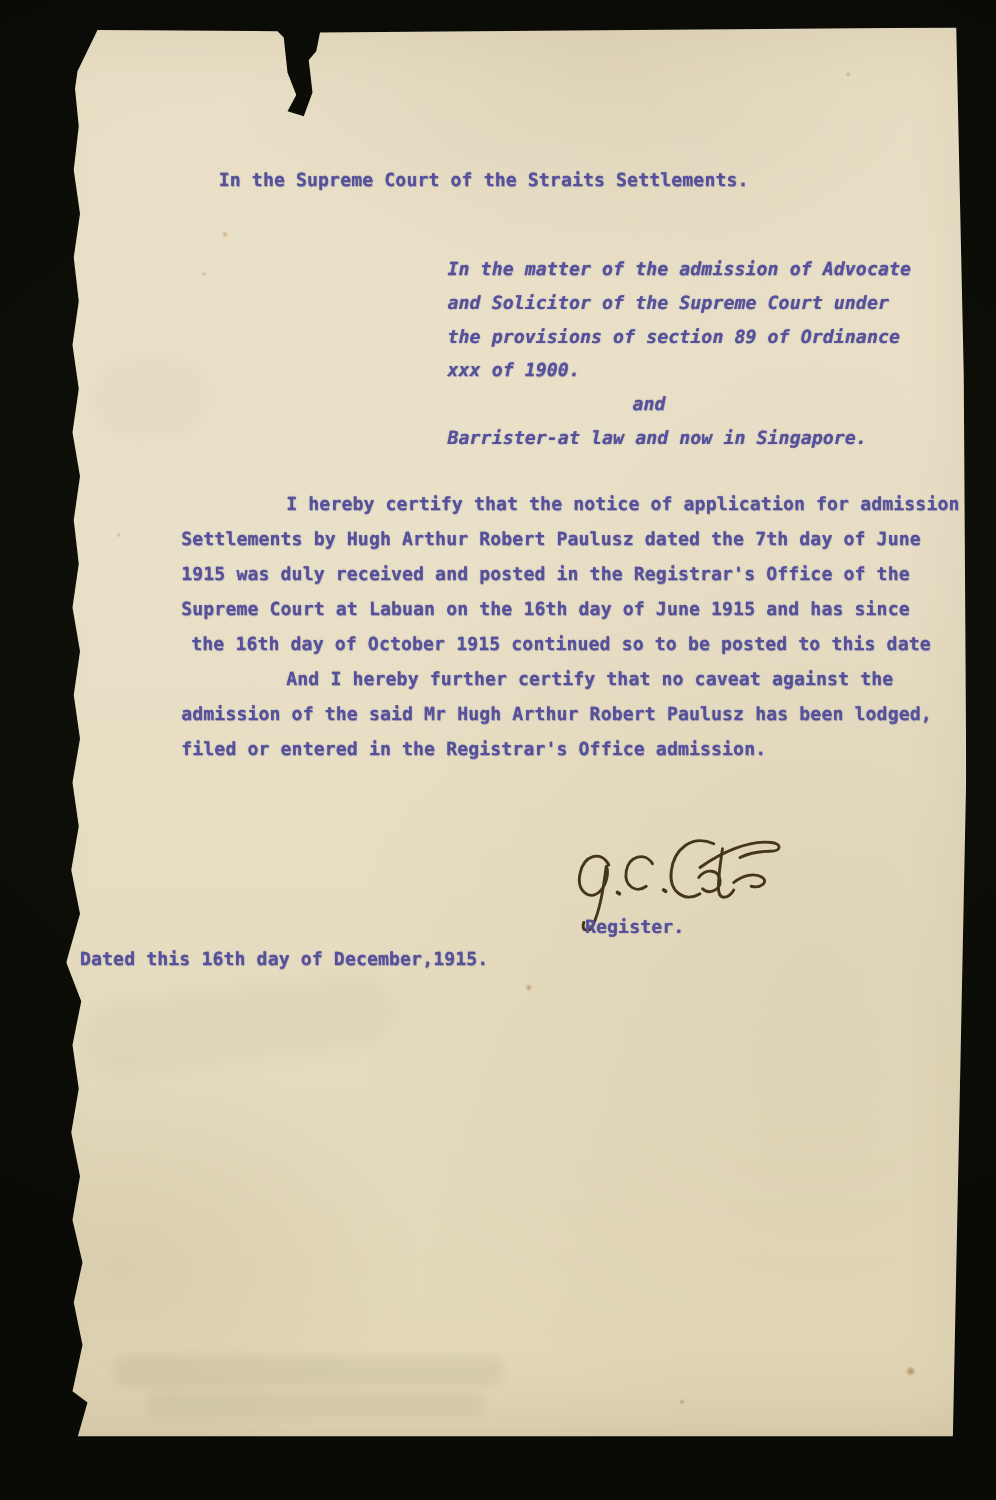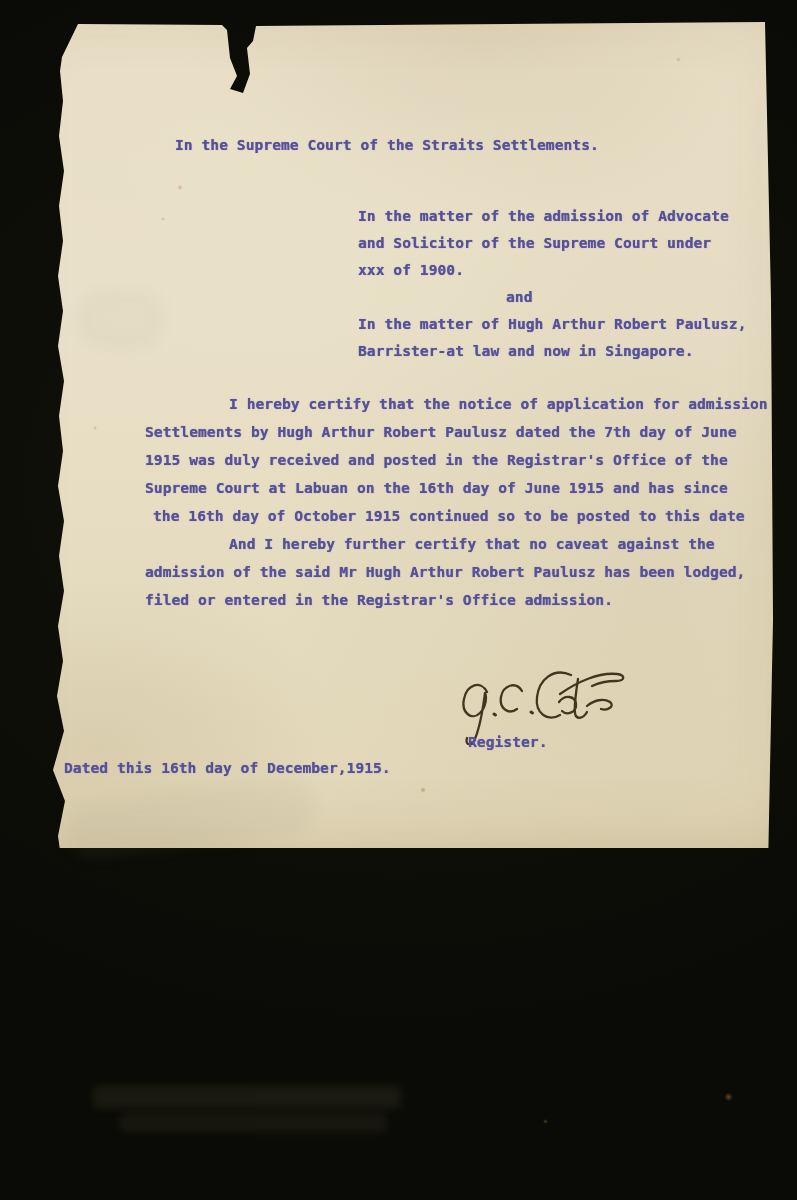--- a/index.html
+++ b/index.html
@@ -11,21 +11,21 @@
   .scene {
     position: relative;
     width: 797px; height: 1200px;
     background:
       radial-gradient(ellipse 900px 700px at 50% 40%, rgba(30,30,20,0.5), transparent 80%),
       #0a0a06;
     overflow: hidden;
   }
   .paper {
     position: absolute; left: 0; top: 0;
-    width: 797px; height: 848px;
+    width: 797px; height: 1149px;
     background:
       radial-gradient(ellipse 620px 420px at 32% 18%, rgba(255,252,240,0.07), transparent 62%),
       radial-gradient(ellipse 520px 720px at 82% 68%, rgba(125,102,58,0.07), transparent 72%),
       radial-gradient(ellipse 340px 240px at 12% 88%, rgba(125,102,58,0.10), transparent 72%),
       radial-gradient(ellipse 420px 260px at 60% 5%, rgba(120,98,55,0.08), transparent 70%),
       linear-gradient(180deg, #e7ddc3 0%, #e9e0c8 38%, #e4dabd 78%, #e2d7b8 100%);
     box-shadow: inset 0 0 70px rgba(115,90,45,0.20);
     clip-path: polygon(
       78px 24px, 222px 25px, 227px 30px, 230px 58px, 237px 76px, 230px 89px,
       243px 93px, 250px 74px, 247px 48px, 253px 41px, 256px 26px,
@@ -46,21 +46,21 @@
     font-size: 14.5px;
     font-weight: bold;
     line-height: 28px;
     color: #55519a;
     text-shadow: 0 0 1px rgba(80,76,150,0.65), 0.4px 0.4px 0 rgba(80,76,150,0.35);
     letter-spacing: 0.1px;
   }
   .block { position: absolute; }
   .blk-court      { left: 175px; top: 131px; }
   .blk-settlement { left: 240px; top: 161px; }
-  .blk-matter     { left: 358px; top: 203px; }
+  .blk-matter     { left: 358px; top: 203px; font-style: italic; }
   .blk-matter .line { line-height: 27px; }
   .blk-body       { left: 145px; top: 390px; }
   .blk-register   { left: 468px; top: 728px; }
   .blk-dated      { left: 64px;  top: 754px; }
   .ind84  { padding-left: 84px; }
   .ind8   { padding-left: 8px; }
   .ind148 { padding-left: 148px; }
   .signature-svg { position: absolute; left: 447px; top: 650px; }
   .stain { position: absolute; border-radius: 50%; pointer-events: none; }
   .st1 { left: 177px; top: 185px; width: 6px;  height: 5px;  background: radial-gradient(circle, rgba(195,130,70,0.55), transparent 70%); }
@@ -95,23 +95,23 @@
     <div class="ghost gh3"></div>
     <div class="ghost gh4"></div>
 
     <div class="block blk-court">
       <div class="line">In the Supreme Court of the Straits Settlements.</div>
     </div>
 
     <div class="block blk-matter">
       <div class="line">In the matter of the admission of Advocate</div>
       <div class="line">and Solicitor of the Supreme Court under</div>
+      <div class="line">the provisions of section 89 of Ordinance</div>
       <div class="line">xxx of 1900.</div>
       <div class="line ind148">and</div>
-      <div class="line">In the matter of Hugh Arthur Robert Paulusz,</div>
       <div class="line">Barrister-at law and now in Singapore.</div>
     </div>
 
     <div class="block blk-body">
       <div class="line ind84">I hereby certify that the notice of application for admission</div>
       <div class="line">Settlements by Hugh Arthur Robert Paulusz dated the 7th day of June</div>
       <div class="line">1915 was duly received and posted in the Registrar's Office of the</div>
       <div class="line">Supreme Court at Labuan on the 16th day of June 1915 and has since</div>
       <div class="line ind8">the 16th day of October 1915 continued so to be posted to this date</div>
       <div class="line ind84">And I hereby further certify that no caveat against the</div>

